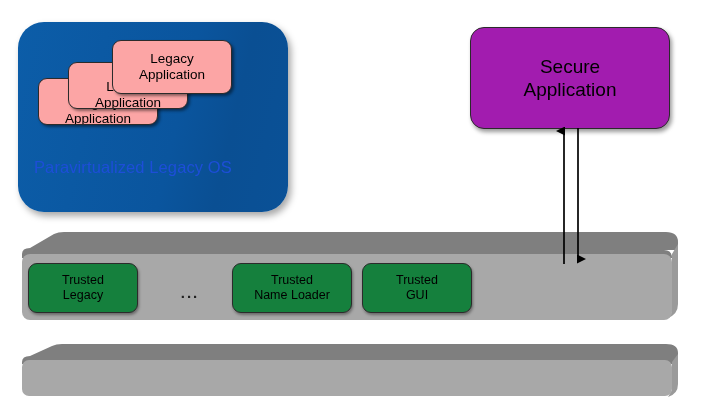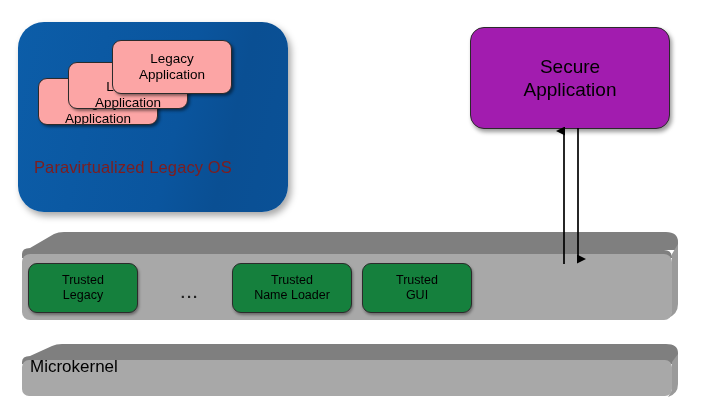--- a/index.html
+++ b/index.html
@@ -11,21 +11,21 @@
   
   .legacy-os{
     position:absolute;left:18px;top:22px;width:270px;height:190px;
     border-radius:26px;
     background:linear-gradient(100deg,#0b5ba5 0%,#0a549b 62%,#09graph 62%,#0a4f93 100%);
     background:linear-gradient(103deg,#0c5da8 0%,#0a559e 58%,#0a4f93 76%,#0a5197 100%);
     box-shadow:3px 4px 7px rgba(0,0,0,0.35);
   }
   .legacy-os-label{
     position:absolute;left:34px;top:158px;width:240px;
-    color:#7f1d1d;font-size:16.5px;letter-spacing:0.1px;
+    color:#1d4ed8;font-size:16.5px;letter-spacing:0.1px;
     white-space:nowrap;
   }
 
   
   .app-box{
     position:absolute;background:#fca5a5;
     border:1.4px solid #2b2b2b;border-radius:9px;
     box-shadow:2px 2px 3px rgba(0,0,0,0.45);
     display:flex;align-items:center;justify-content:center;
     text-align:center;font-size:13.5px;color:#000;line-height:1.18;
@@ -146,15 +146,14 @@
     <span><span>Trusted</span><br><span>GUI</span></span>
   </div>
 
 
   <svg class="slab mk-slab" viewBox="0 0 672 56" preserveAspectRatio="none">
     <path d="M8,18 Q8,12 16,12 L38,2 Q42,0 48,0 L652,0 Q664,0 664,9 L664,16 L658,20 L8,20 Z" fill="#7f7f7f"></path>
     <path d="M658,18 L664,10 L664,40 Q664,50 654,53 L658,46 Z" fill="#9a9a9a"></path>
     <rect x="8" y="16" width="650" height="36" rx="7" fill="#a8a8a8"></rect>
   </svg>
 
-  <div class="mk-label">Microkernel</div>
 
 </div>
 
 </body></html>

